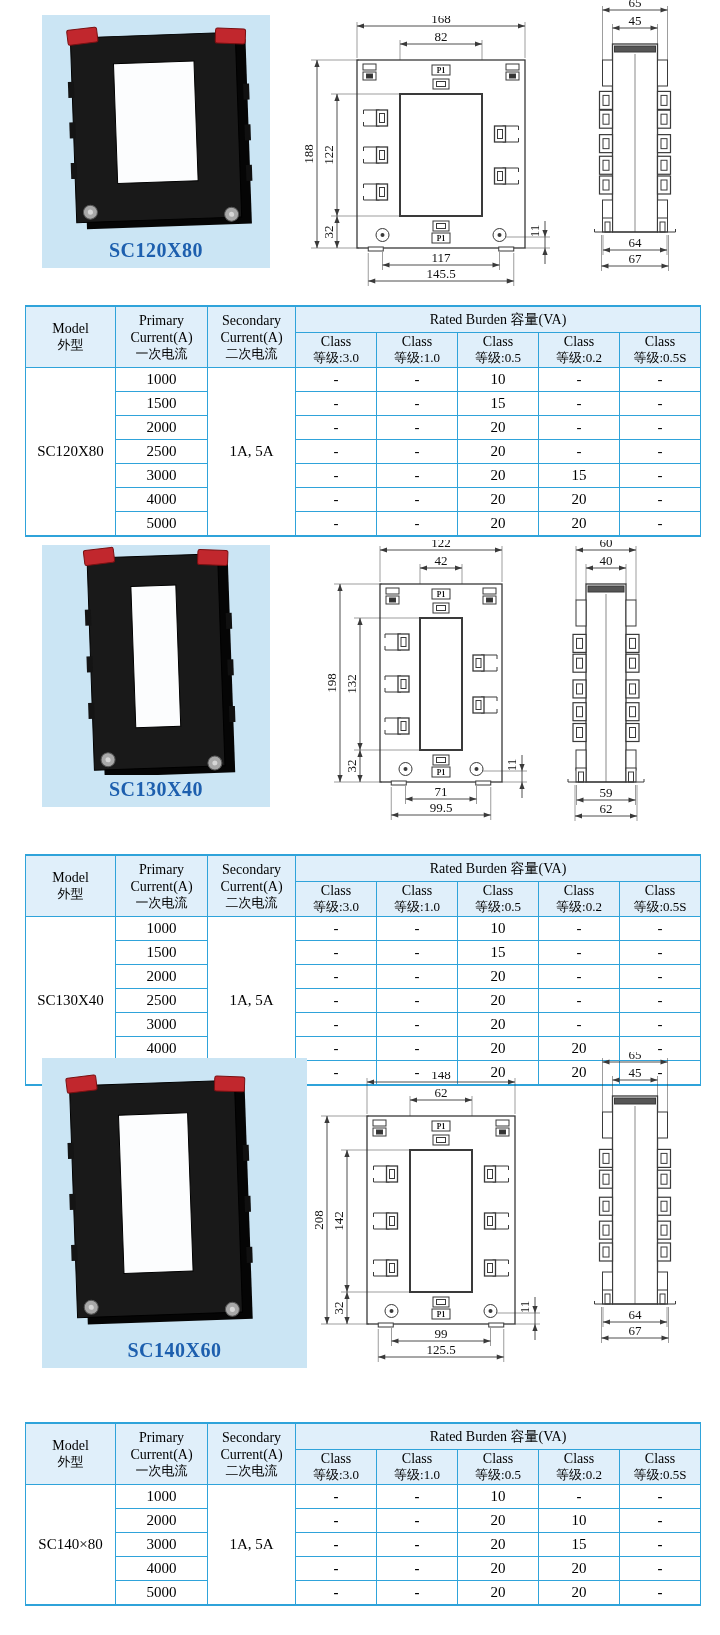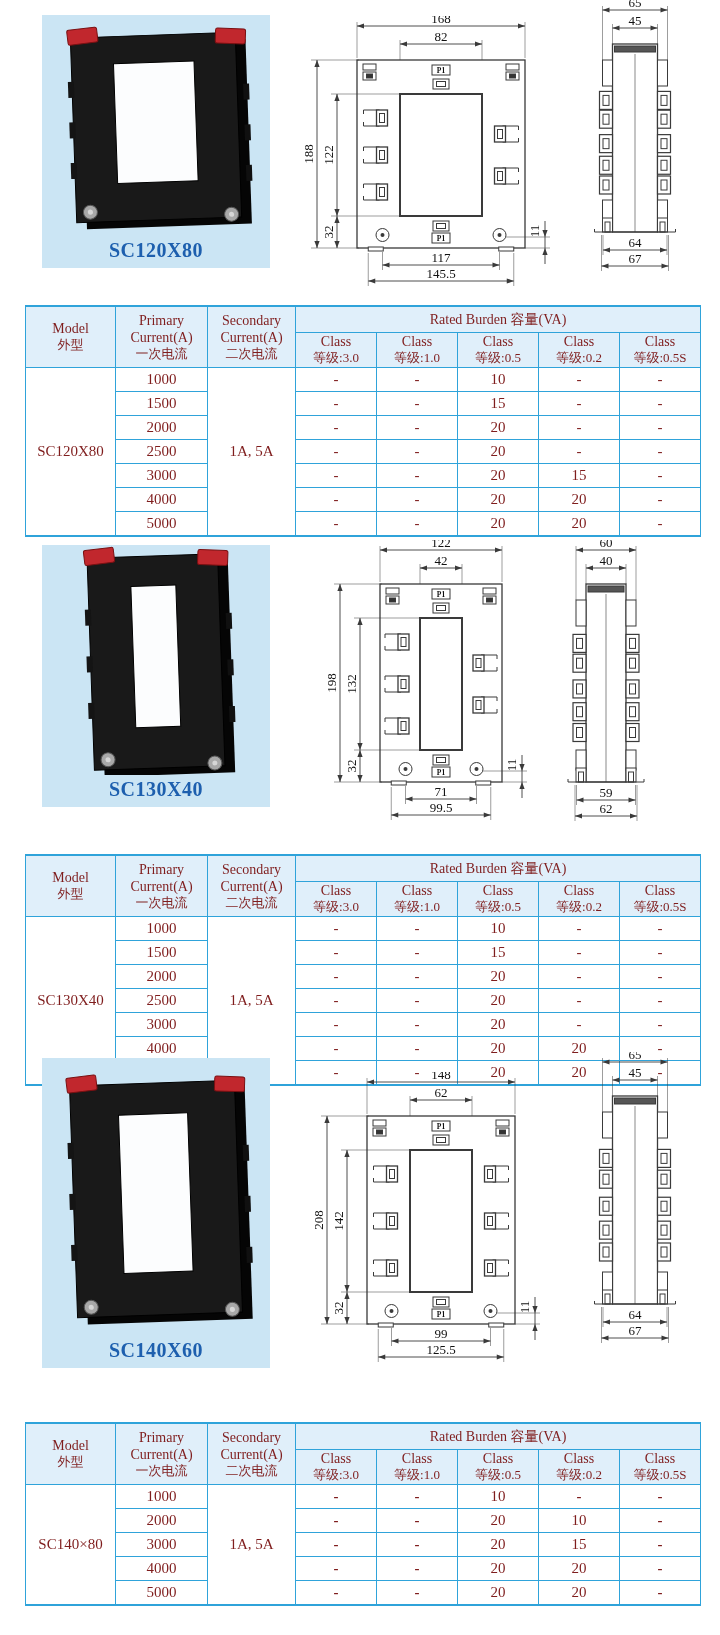--- a/index.html
+++ b/index.html
@@ -7,21 +7,21 @@
        font-family:"Liberation Serif","DejaVu Serif",serif;overflow:hidden}
   .abs{position:absolute}
   .photo-panel{background:#cbe5f4;}
   .photo-caption{position:absolute;left:0;right:0;bottom:6px;text-align:center;
        color:#1d5fae;font-weight:bold;font-size:20px;letter-spacing:.5px;
        font-family:"Liberation Serif",serif}
   svg{font-family:"Liberation Serif","DejaVu Serif",serif}
   table.spec{border-collapse:collapse;table-layout:fixed;width:675px;
        border-top:2px solid #2fa3da;border-bottom:2px solid #2fa3da;
        border-left:1px solid #2fa3da;border-right:1px solid #2fa3da;
-       color:#7f1d1d;text-align:center}
+       color:#000000;text-align:center}
   .spec th,.spec td{border:1px solid #2fa3da;padding:0;text-align:center;vertical-align:middle}
   .spec thead th{background:#e0effa;font-weight:normal}
   .spec .h-en{font-size:14px;line-height:1.22}
   .spec .h-cn{font-size:13px;line-height:1.25}
   .spec .hdr1{height:25px}
   .spec .hdr2{height:34px}
   .spec tbody td{height:23px;font-size:15px;background:#fff}
   .spec td.model-cell{font-size:15px}
   .spec td.bd{font-weight:bold}
 </style>
@@ -617,21 +617,21 @@
           <td>-</td>
           <td>-</td>
           <td>20</td>
           <td>20</td>
           <td>-</td>
         </tr>
       </tbody>
     </table>
   </div>
 
-<div class="abs photo-panel" style="left:42px;top:1058px;width:228px;height:310px">
+<div class="abs photo-panel" style="left:42px;top:1058px;width:265px;height:310px">
   <div><svg width="228" height="278" viewBox="0 0 228 278">
         <g transform="translate(31.5,25.05405405405405) rotate(-2 82.5 115.94594594594595)">
           <rect x="10" y="7" width="165" height="231.8918918918919" fill="#050505"></rect>
           <rect x="0" y="0" width="165" height="231.8918918918919" fill="#191919" stroke="#000"></rect>
           <rect x="-4" y="56.92972972972974" width="6" height="16" fill="#141414"></rect>
           <rect x="171" y="64.92972972972974" width="6" height="16" fill="#101010"></rect>
           <rect x="-4" y="107.94594594594595" width="6" height="16" fill="#141414"></rect>
           <rect x="171" y="115.94594594594595" width="6" height="16" fill="#101010"></rect>
           <rect x="-4" y="158.96216216216217" width="6" height="16" fill="#141414"></rect>
           <rect x="171" y="166.96216216216217" width="6" height="16" fill="#101010"></rect>

